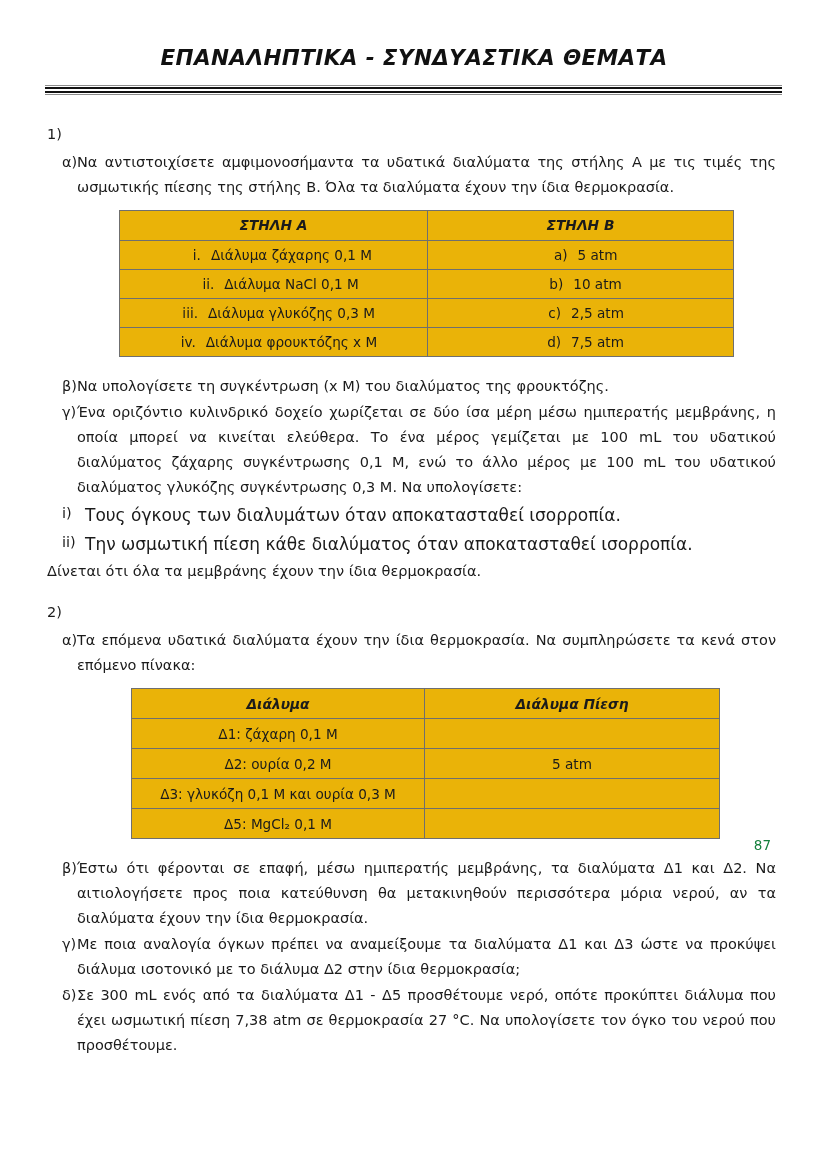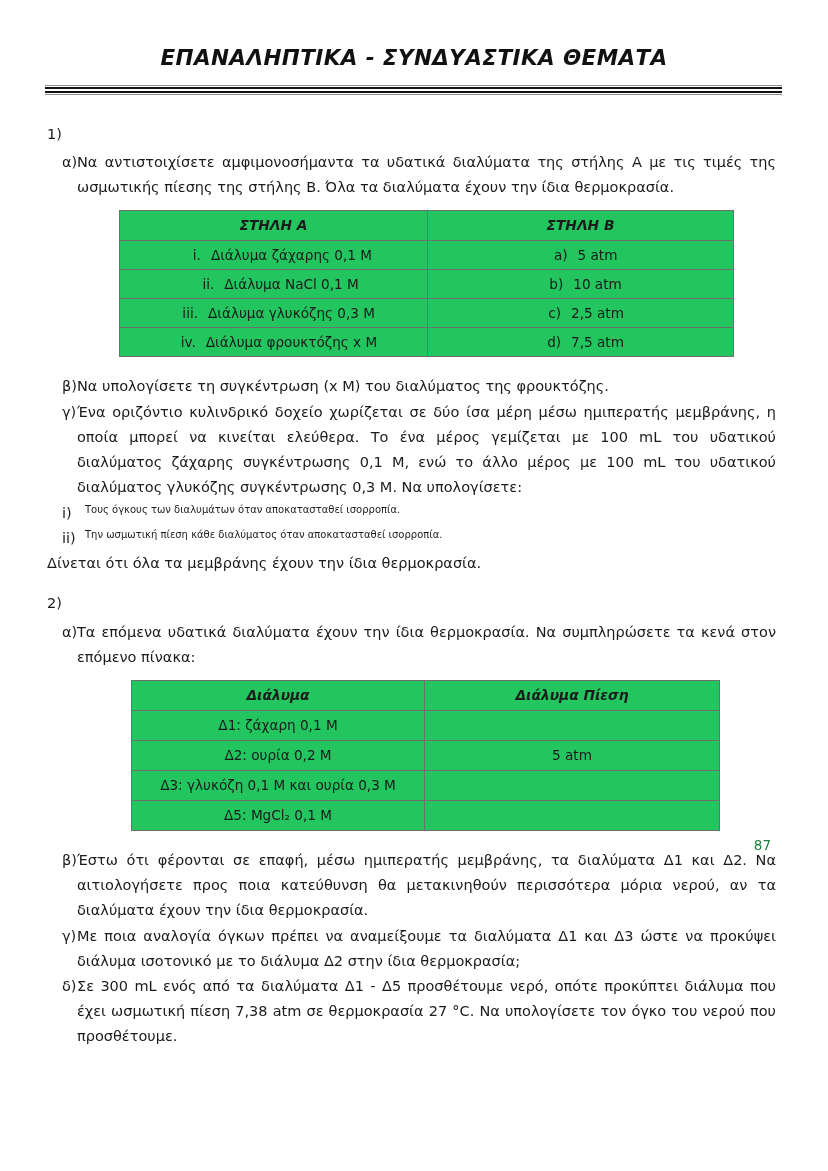--- a/index.html
+++ b/index.html
@@ -112,21 +112,21 @@
   .subitem-marker {
     flex: 0 0 auto;
     width: 38px;
     padding-left: 15px;
     box-sizing: border-box;
     font-size: 14.5px;
     line-height: 1.72;
   }
   .subitem-body {
     flex: 1 1 auto;
-    font-size: 10px;
+    font-size: 17px;
     line-height: 1.72;
     text-align: left;
   }
 
   .plain-line {
     font-size: 14.5px;
     line-height: 1.72;
     color: #1b1b1b;
     margin-left: 0;
   }
@@ -143,21 +143,21 @@
     color: #1b1b1b;
     background: #ffffff;
   }
   table.grid td, table.grid th {
     border: 1px solid #6f6f6f;
     padding: 4px 6px;
     text-align: center;
     vertical-align: middle;
     font-weight: normal;
     line-height: 1.35;
-    background: #22c55e;
+    background: #eab308;
   }
   table.grid th {
     font-weight: bold;
     font-style: italic;
     font-size: 13.8px;
   }
   table.grid tr.hdr th {
     height: 21px;
   }
   table.grid tbody td {

